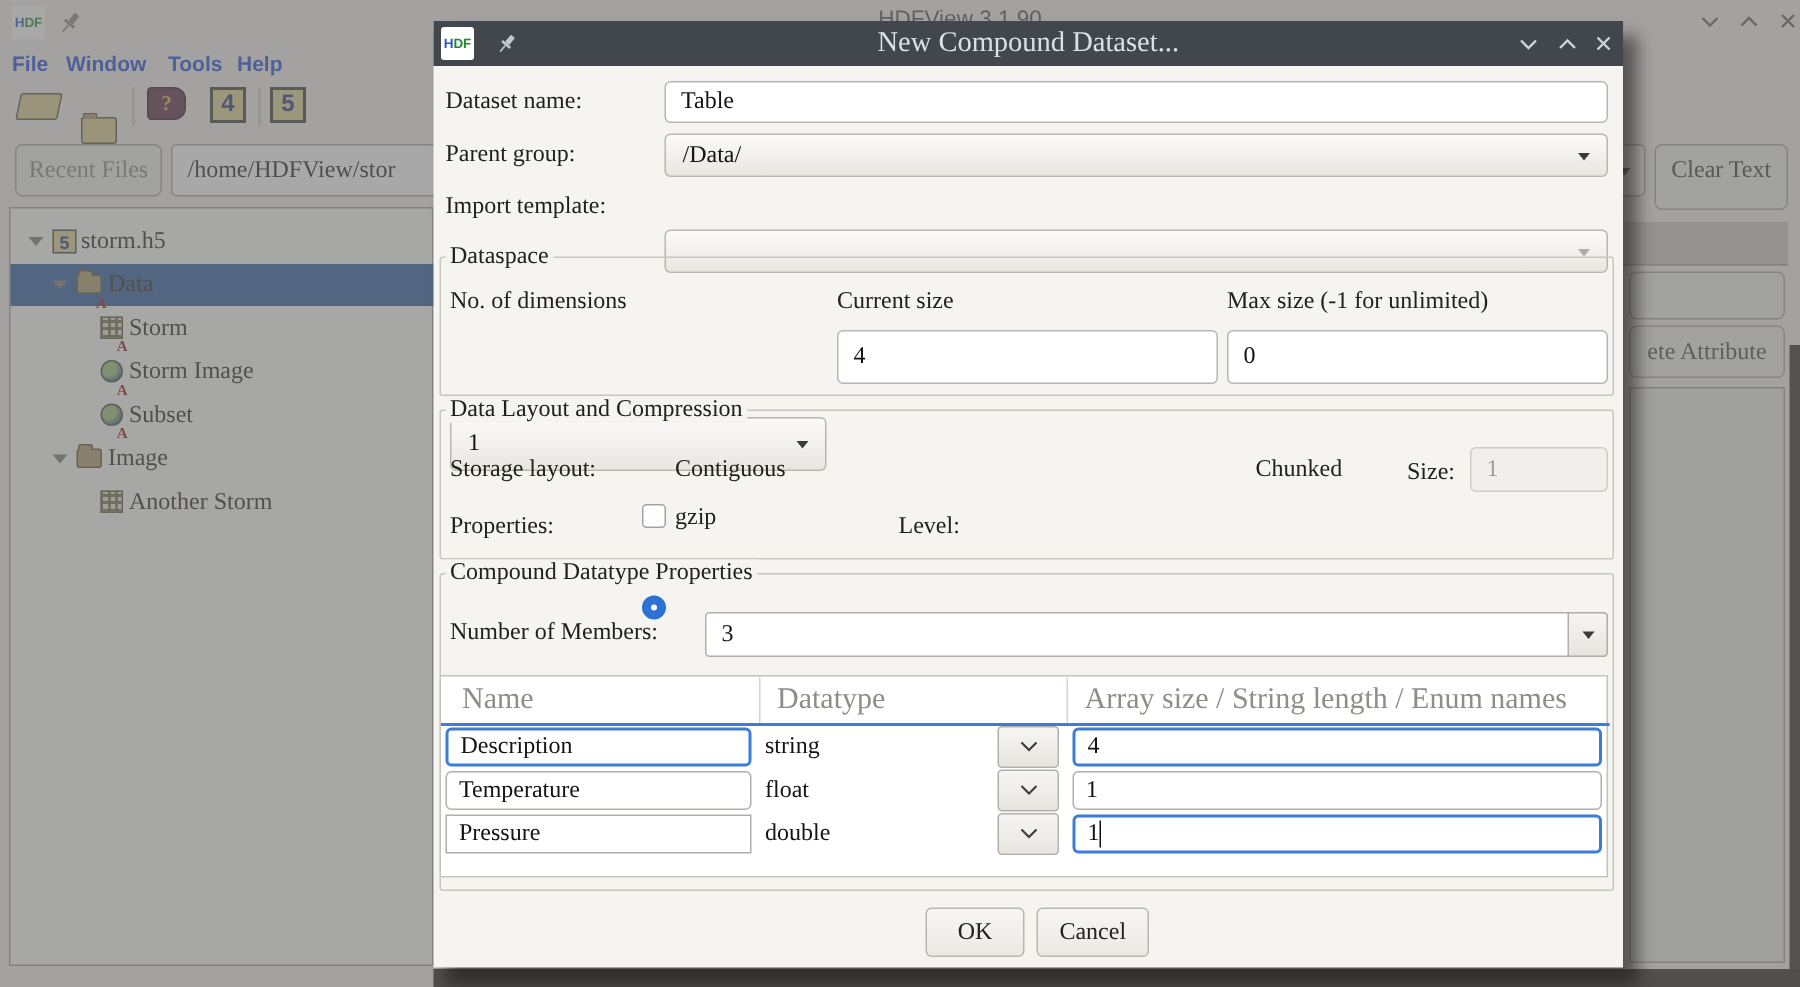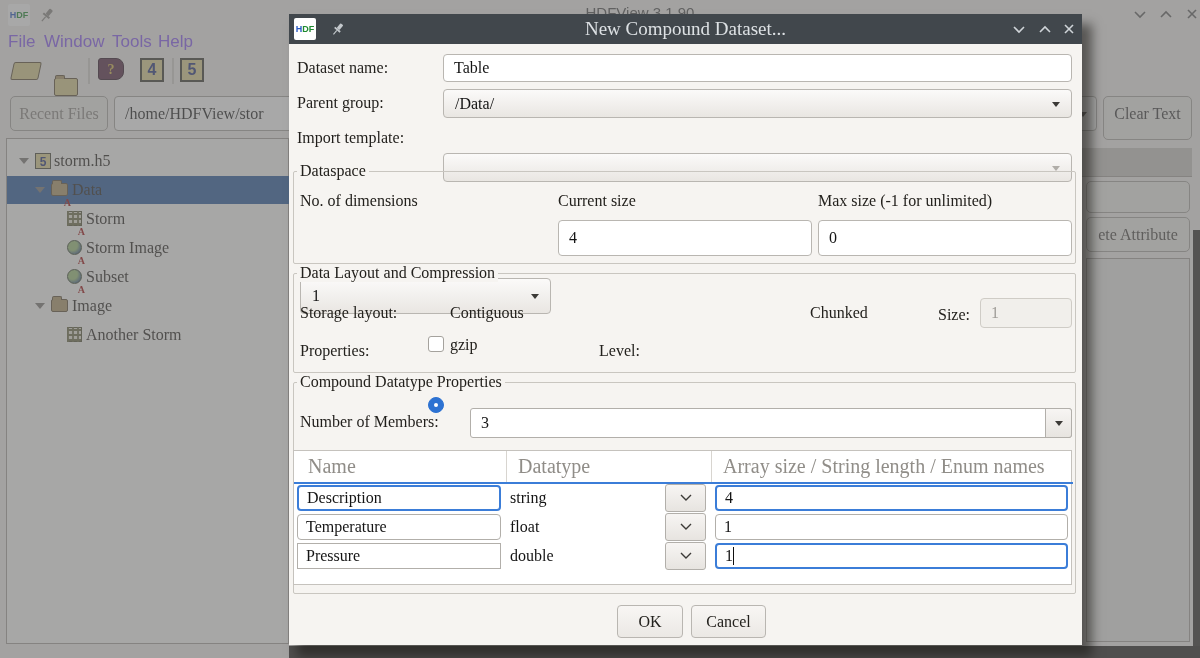--- a/index.html
+++ b/index.html
@@ -3,21 +3,21 @@
 <meta charset="utf-8">
 <style>
   * { margin:0; padding:0; box-sizing:border-box; }
   html,body { width:1200px; height:658px; overflow:hidden; }
   body { font-family:"Liberation Serif", serif; background:#f2f0ed; position:relative; }
   .abs { position:absolute; }
   .sans { font-family:"Liberation Sans","DejaVu Sans",sans-serif; }
 
   
   #bg-window { position:absolute; inset:0; background:#f2f0ed; z-index:1; }
-  .menu-item { font-family:"Liberation Sans",sans-serif; font-size:17px; color:#8b5cf6; line-height:24px; }
+  .menu-item { font-family:"Liberation Sans",sans-serif; font-size:14px; color:#1d4ed8; line-height:24px;font-weight:bold; }
   .tb-sep { width:2px; background:#d5d2cd; height:26px; }
   .btn-bg { background:#f1efec; border:1px solid #aaa7a2; border-radius:5px;
             font-size:16px; color:#3a3a3a; text-align:center; }
   .field-bg { background:#ffffff; border:1px solid #aaa7a2; border-radius:4px;
               font-size:16px; color:#1c1c1c; }
   #tree-panel { background:#fdfcfa; border:1px solid #a7a49f; }
   .tree-label { font-size:16px; color:#26231f; line-height:28px; white-space:nowrap; }
   .tree-caret { width:0; height:0; border-left:5px solid transparent; border-right:5px solid transparent;
                 border-top:6px solid #7d7a76; margin-top:11px; }
   .sel-row { background:#2a5b9e; }
@@ -253,21 +253,21 @@
   <div class="abs" style="left:529px; top:206px; width:254px; height:36px;">
     <input class="txt-input" readonly="" value="0" style="">
   </div>
 
   <div class="fset" style="left:4px; top:259px; width:783px; height:100px;"></div>
   <div class="legend" style="left:8px; top:250px;">Data Layout and Compression</div>
   <div class="abs sub-label" style="left:11px; top:288px;">Storage layout:</div>
   <div class="abs radio on" style="left:139px; top:289px;"></div>
   <div class="abs sub-label" style="left:161px; top:288px;">Contiguous</div>
   <div class="abs radio" style="left:499px; top:289px;"></div>
-  <div class="abs sub-label" style="left:521px; top:288px;">Chunked</div>
+  <div class="abs sub-label" style="left:548px; top:288px;">Chunked</div>
   <div class="abs sub-label" style="left:649px; top:290px;">Size:</div>
   <div class="abs" style="left:691px; top:284px; width:92px; height:30px;">
     <input class="dis-input" readonly="" value="1" style="">
   </div>
   <div class="abs sub-label" style="left:11px; top:326px;">Properties:</div>
   <div class="abs chk" style="left:139px; top:322px;"></div>
   <div class="abs sub-label" style="left:161px; top:320px;">gzip</div>
   <div class="abs sub-label" style="left:310px; top:326px;">Level:</div>
   <div class="abs combo" style="left:363px; top:320px; width:126px; height:34px; background:#f1efeb; border-color:#cfccc6;">
     <div class="val" style="line-height:32px; color:#a09d98;">6</div>

